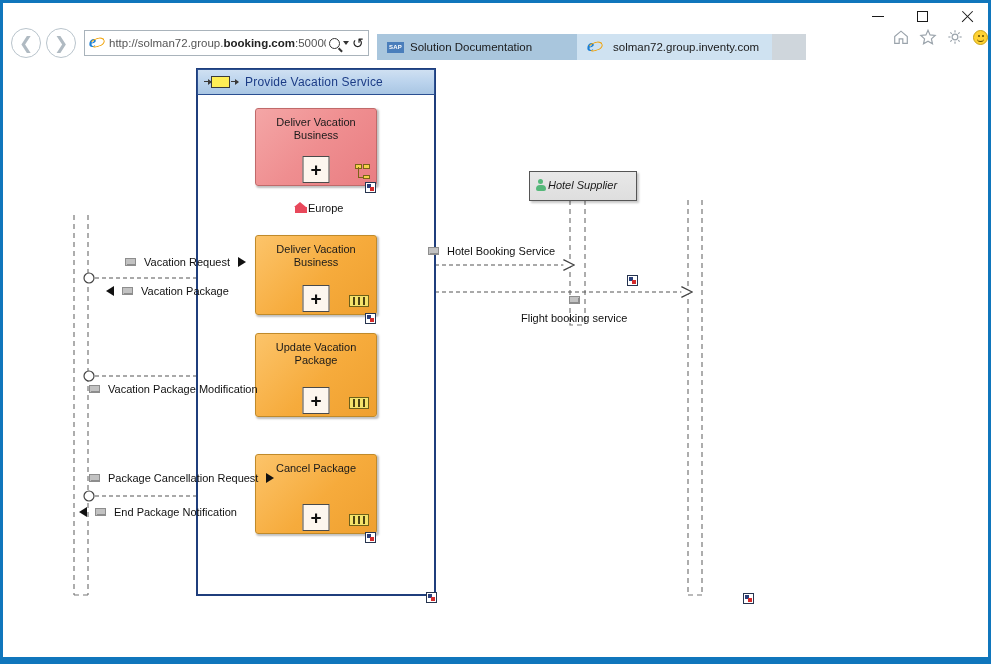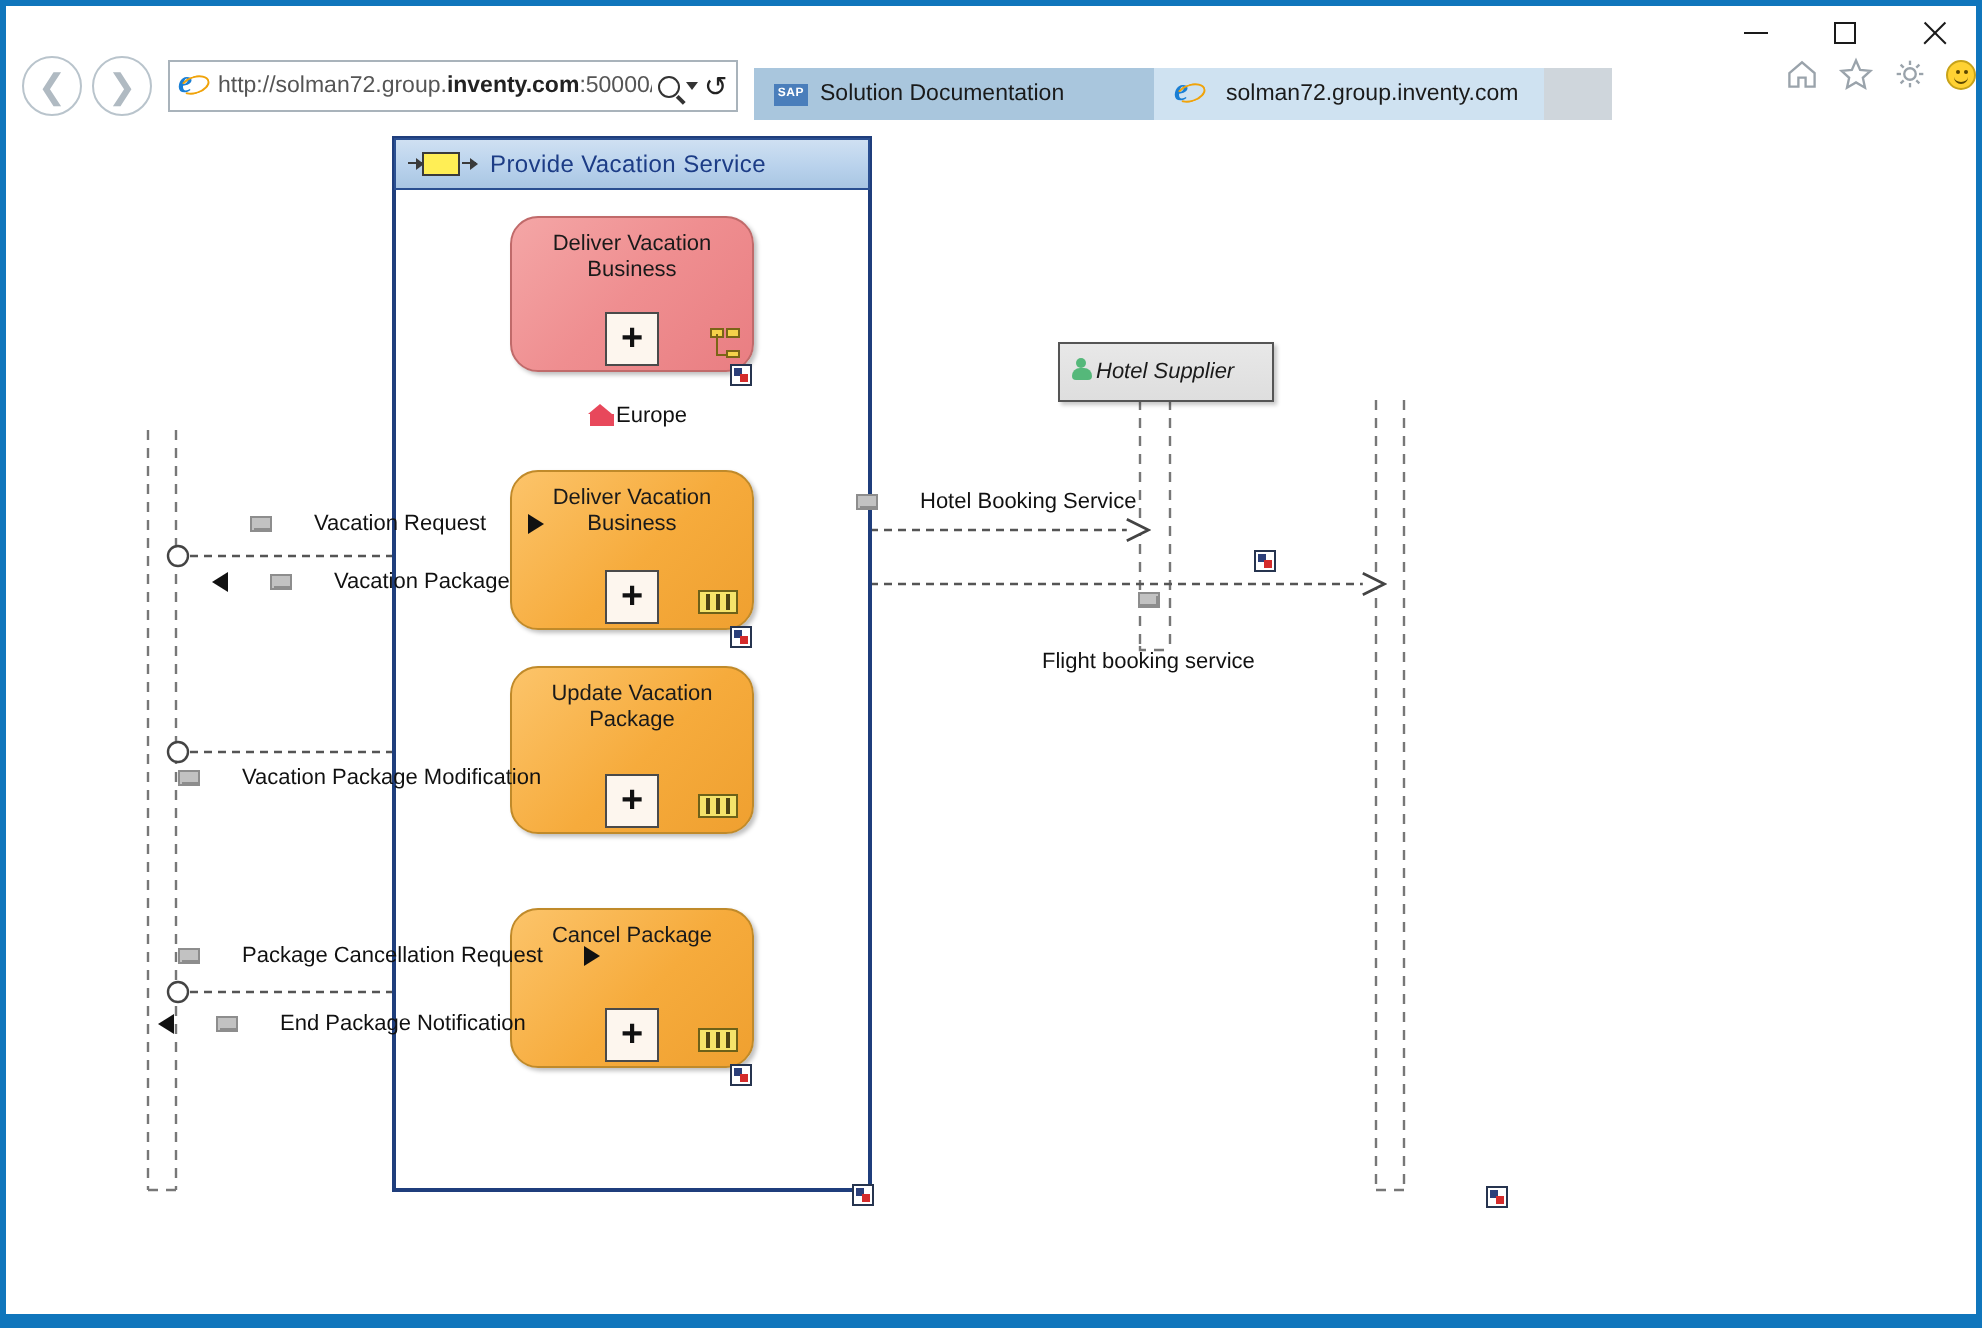--- a/index.html
+++ b/index.html
@@ -196,21 +196,21 @@
   .proc-icon .ar:after {
     content:''; position:absolute; right:-1px; top:-2.3px;
     border-left: 4px solid #3a3a3a;
     border-top: 3px solid transparent;
     border-bottom: 3px solid transparent;
   }
 
   
   .activity {
     position: absolute;
-    border-radius: 14px;
+    border-radius: 3px;
     border: 1.4px solid #b07a20;
     box-shadow: 1.5px 1.5px 2px rgba(0,0,0,.25);
   }
   .activity.orange {
     background: linear-gradient(135deg, #fcc46a 0%, #f6ab3c 55%, #efa030 100%);
     border-color: #c08a2a;
   }
   .activity.pink {
     background: linear-gradient(135deg, #f4a6a6 0%, #ef8e90 50%, #e97e82 100%);
     border-color: #c06a6a;
@@ -278,21 +278,21 @@
   .person-icon .body {
     position: absolute; left: 0.5px; top: 5.5px;
     width: 10px; height: 6px; border-radius: 4px 4px 2px 2px; background: #55b87a;
   }
 
   
   .flow-label {
     position: absolute;
     font-size: 11px; color: #111;
     white-space: nowrap;
-    display: flex; align-items: center; gap: 21px;
+    display: flex; align-items: center; gap: 8px;
   }
   .env-icon {
     display: inline-block; width: 11px; height: 8px;
     background: #c2c2c2; border: 1px solid #8d8d8d;
     position: relative;
   }
   .env-icon:after {
     content:''; position:absolute; left: 0.5px; top: 0.5px;
     width: 8px; height: 4px;
     border-bottom: 1px solid #8d8d8d; border-right: 1px solid #8d8d8d;
@@ -373,21 +373,21 @@
 
     <div class="navrow">
       <div class="nav-arrow back">❮</div>
       <div class="nav-arrow">❯</div>
 
       <div class="addressbar">
         <span class="ie-icon">
           <span class="e">e</span>
             <span class="ring"></span>
         </span>
-        <span class="url"><span class="dim">http://solman72.group.</span><b>inventy.com</b><span class="dim">:50000/sap/</span></span>
+        <span class="url"><span class="dim">http://solman72.group.</span><b>booking.com</b><span class="dim">:50000/sap/</span></span>
         <span class="addr-tools">
           <span class="magnifier"></span>
           <span class="caret-down"></span>
           <span class="refresh">↻</span>
         </span>
       </div>
 
       <div class="tabs">
         <div class="tab inactive">
           <span class="sap-icon">SAP</span>

